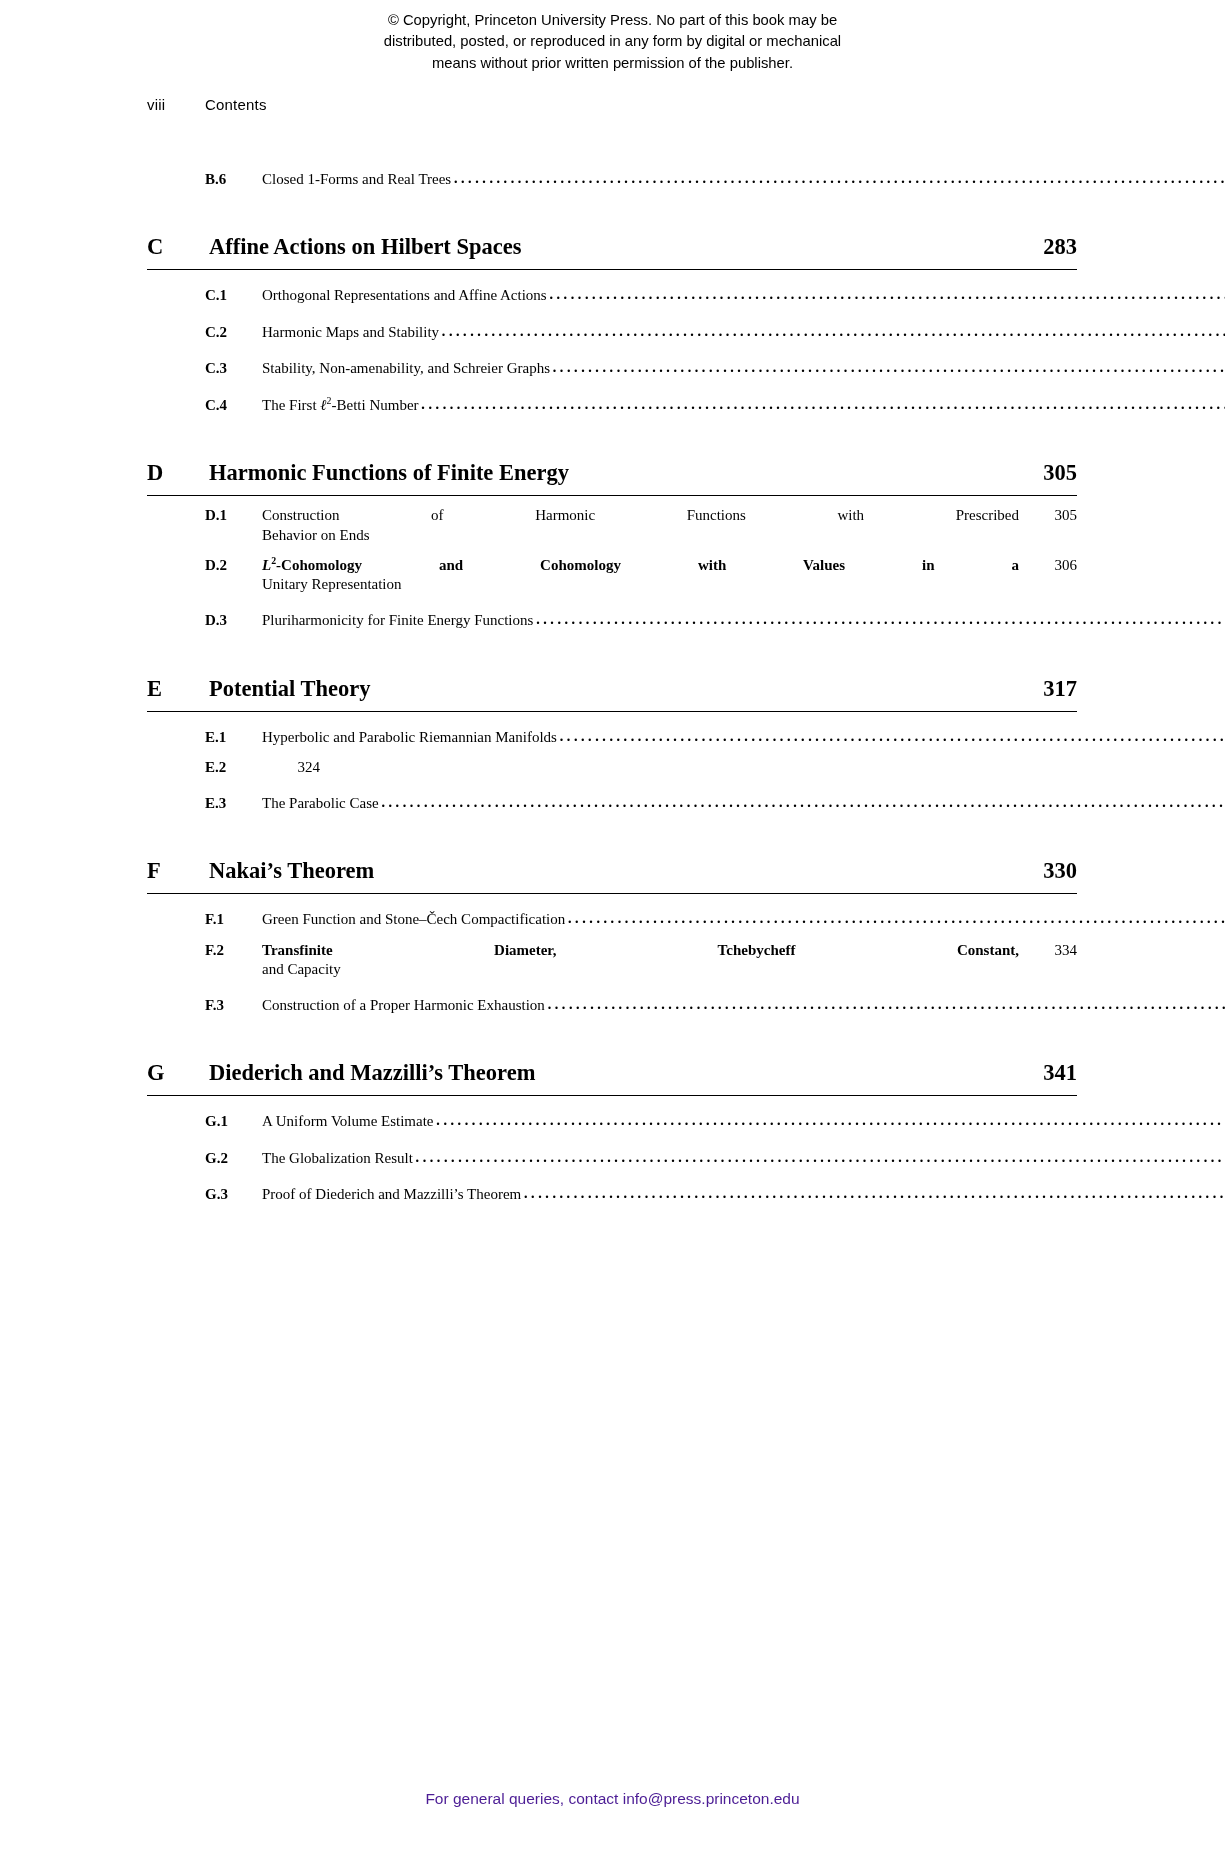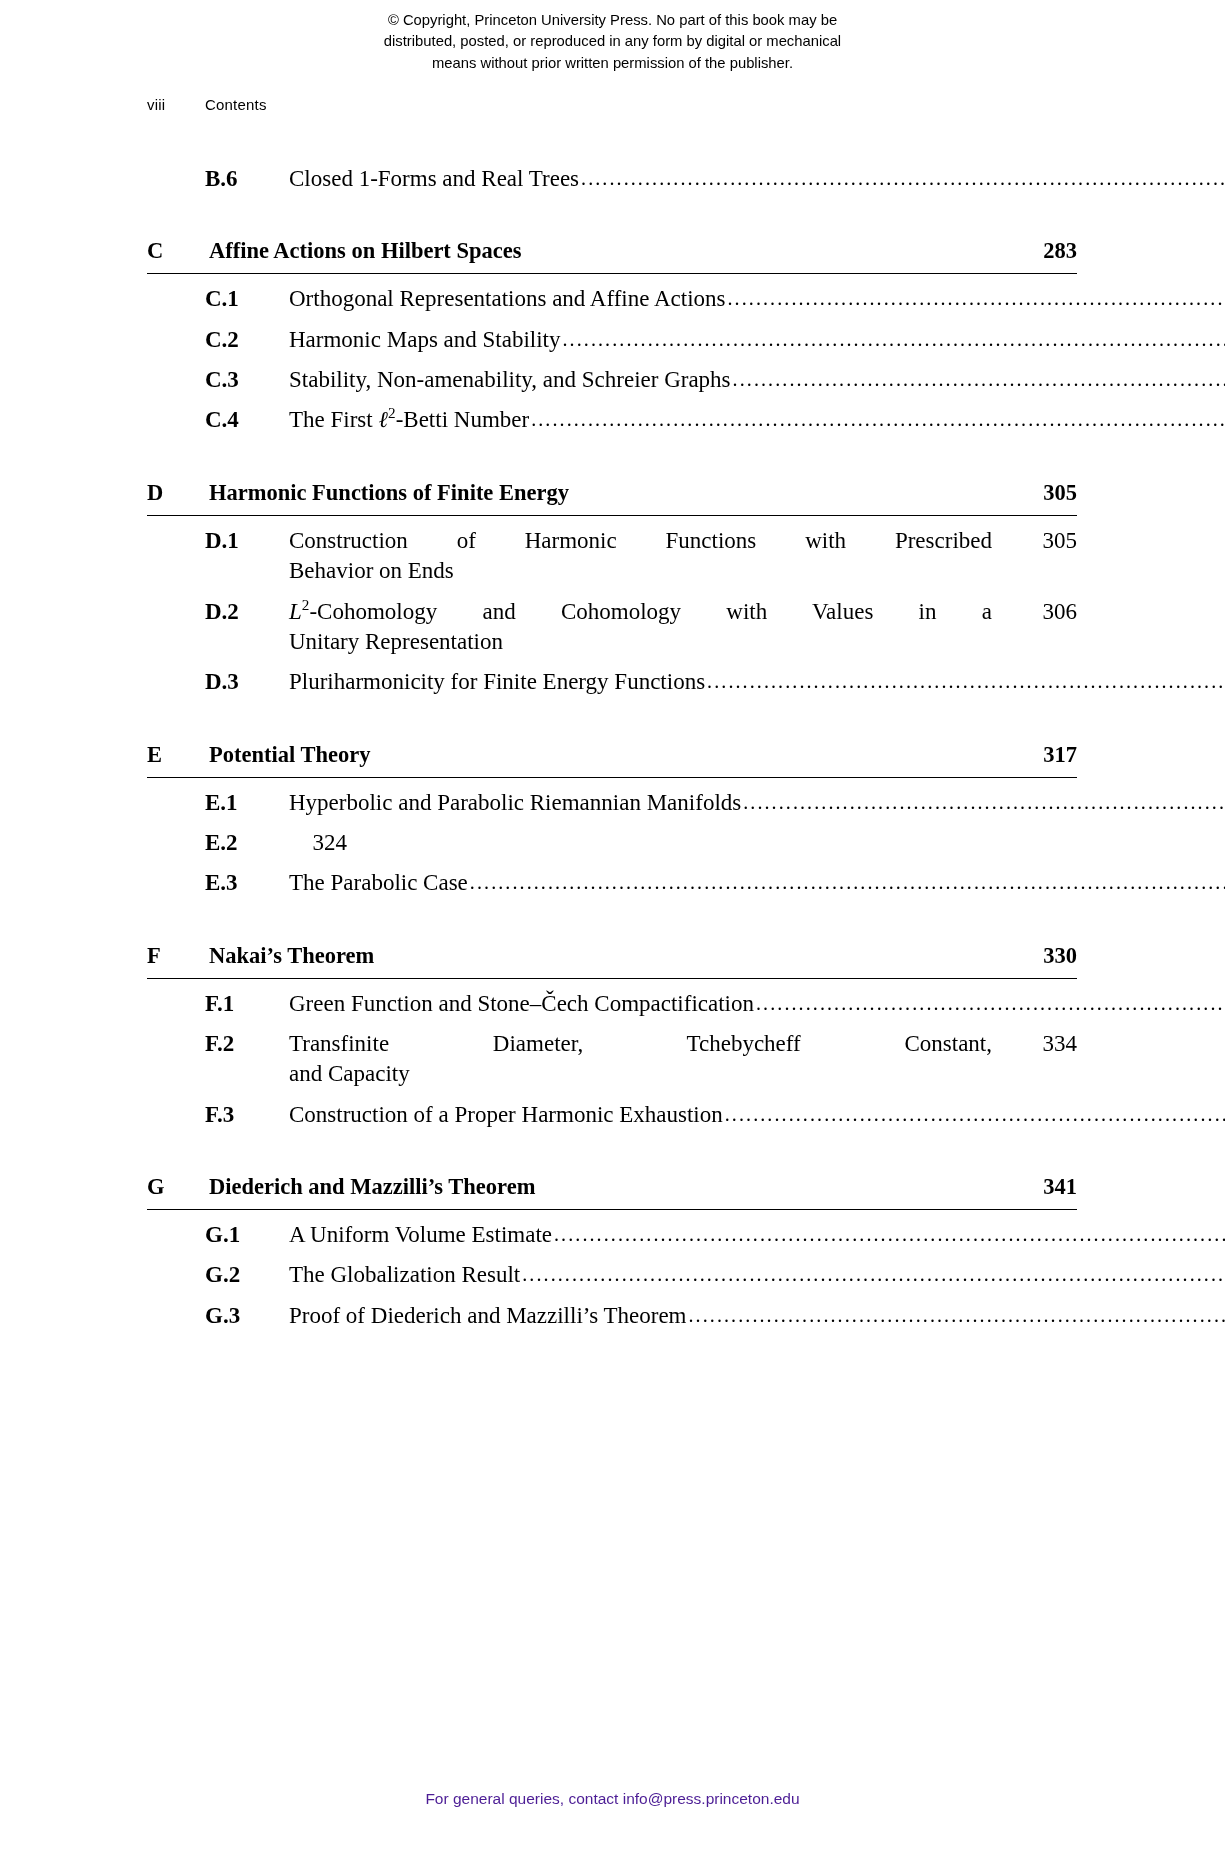--- a/index.html
+++ b/index.html
@@ -85,24 +85,23 @@
     border-bottom: 1.1px solid #000;
     margin-top: 9px;
     margin-bottom: 10px;
     width: 930px;
   }
 
   
   .section {
     display: flex;
     align-items: baseline;
-    font-size: 23px;
+    font-size: 15px;
     margin-top: 10px;
     line-height: 1.32;
-    gap: 27px;
   }
   .section.first {
     margin-top: 4px;
   }
   .section .sec-num {
     width: 115px;
     flex: 0 0 115px;
     font-weight: bold;
     padding-left: 58px;
     box-sizing: border-box;
@@ -147,20 +146,21 @@
     text-align: justify;
     text-align-last: justify;
     white-space: normal;
   }
   .wrapline-last {
     display: flex;
     align-items: baseline;
   }
   .nodots {
     white-space: nowrap;
+    font-weight: bold;
   }
 
   sup.sup {
     font-size: 0.66em;
     vertical-align: super;
     line-height: 0;
   }
   .ital {
     font-style: italic;
   }

